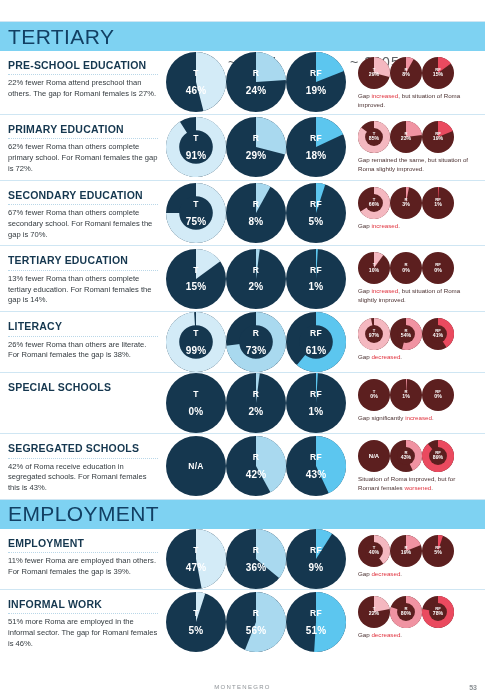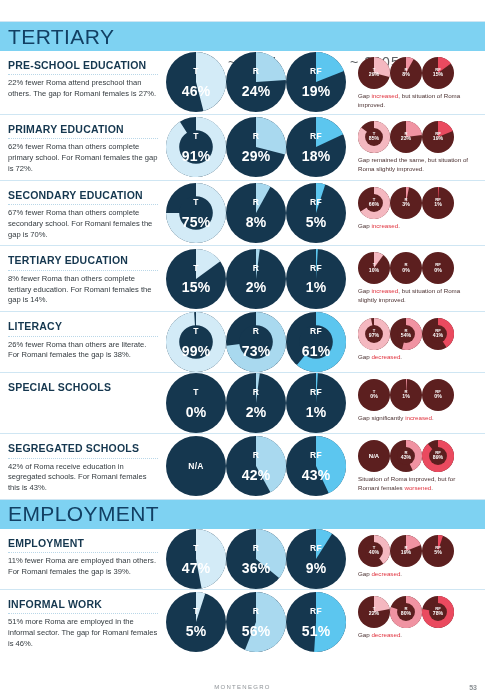--- a/index.html
+++ b/index.html
@@ -53,21 +53,21 @@
               margin-left:8px; }
 
   
   .pie { position:relative; flex:0 0 auto; }
   .pie .lbl {
     position:absolute; left:0; right:0; top:50%; transform:translateY(-50%);
     text-align:center; color:#ffffff; line-height:1.02;
     pointer-events:none;
   }
   .pie.big .lbl .k { display:block; font-size:8.5px; font-weight:bold; letter-spacing:.3px; }
-  .pie.big .lbl .v { display:block; font-size:14px; font-weight:bold; letter-spacing:.2px;margin-top:8px; }
+  .pie.big .lbl .v { display:block; font-size:10px; font-weight:bold; letter-spacing:.2px;margin-top:8px; }
   .pie.sm  .lbl .k { display:block; font-size:4.2px; font-weight:bold; }
   .pie.sm  .lbl .v { display:block; font-size:5.2px; font-weight:bold; }
   .pie.sm  .lbl.na .k { font-size:6px; }
 
   .note {
     margin-top:3px; margin-left:8px; font-size:6.2px; line-height:1.45; color:#4a3030;
     max-width:118px;
   }
   .note em { font-style:normal; color:#e0303c; }
 
@@ -269,21 +269,21 @@
                 <span class="k">RF</span>
                 <span class="v">1%</span>
               </div></div>
           </div>
           <div class="note"><span>Gap </span><em>increased</em><span>.</span></div>
         </div>
       </div>
       <div class="row">
         <div class="cell-text">
           <h3>TERTIARY EDUCATION</h3>
-          <div class="desc">8% fewer Roma than others complete tertiary education. For Romani females the gap is 14%.</div>
+          <div class="desc">13% fewer Roma than others complete tertiary education. For Romani females the gap is 14%.</div>
         </div>
         <div class="cell-2014">
           <div class="pies2014">
             <div class="pie big" style="width: 60px; height: 60px;"><svg width="60" height="60" viewBox="0 0 60 60" xmlns="http://www.w3.org/2000/svg">
       <circle cx="30" cy="30" r="30" fill="#15374f"></circle>
                 <path d="M 30 30 L 30 0 A 30 30 0 0 1 54.270509831248425 12.366442431225806 Z" fill="#d3ebf7"></path>
               </svg><div class="lbl">
                 <span class="k">T</span>
                 <span class="v">15%</span>
               </div></div>

